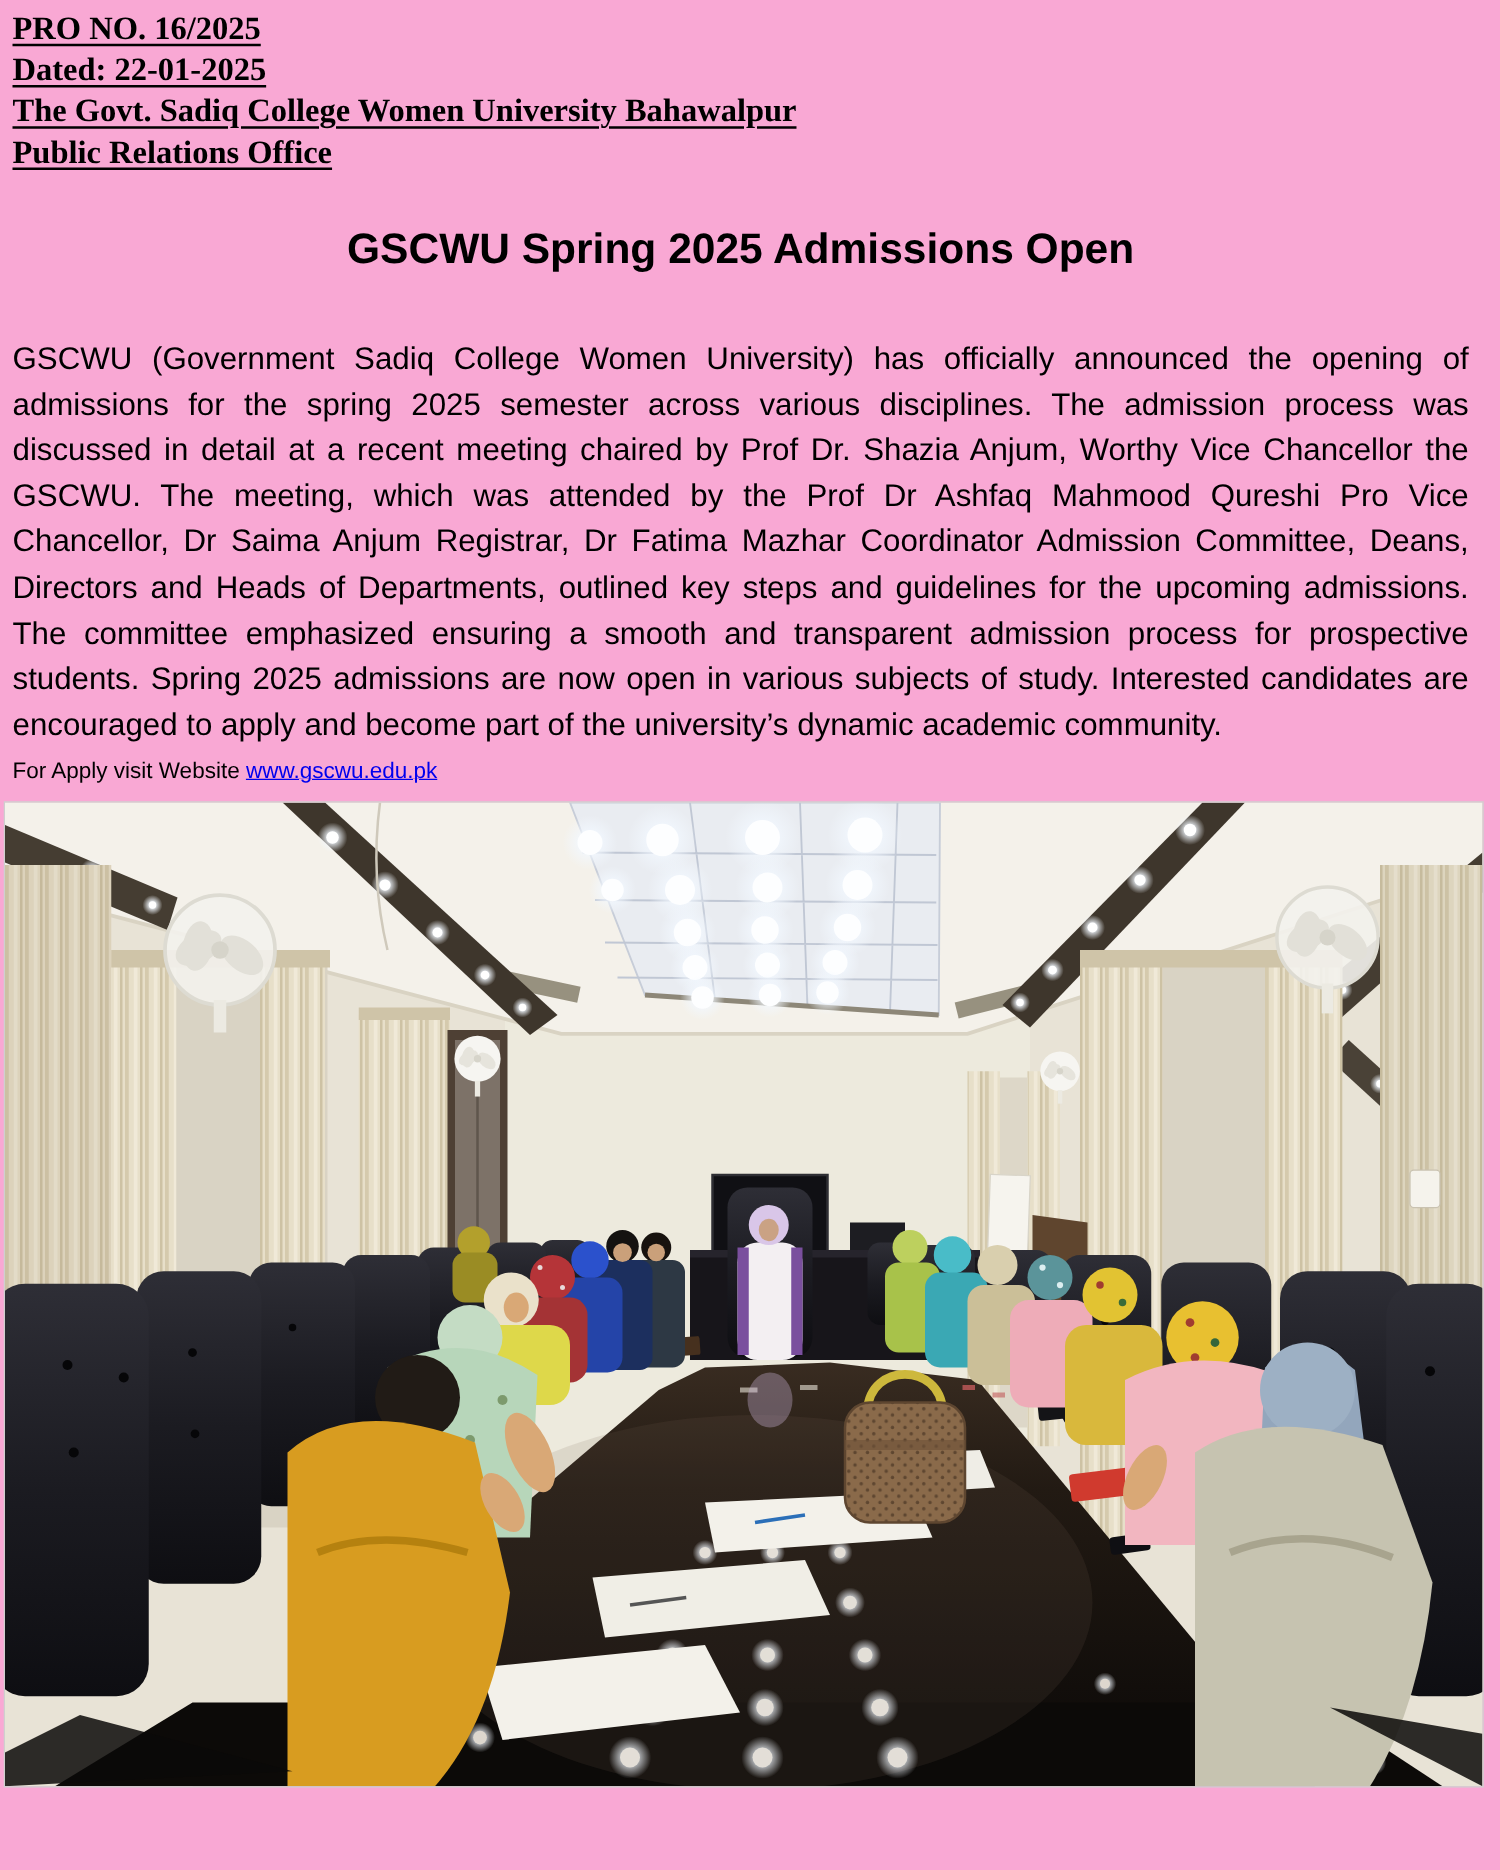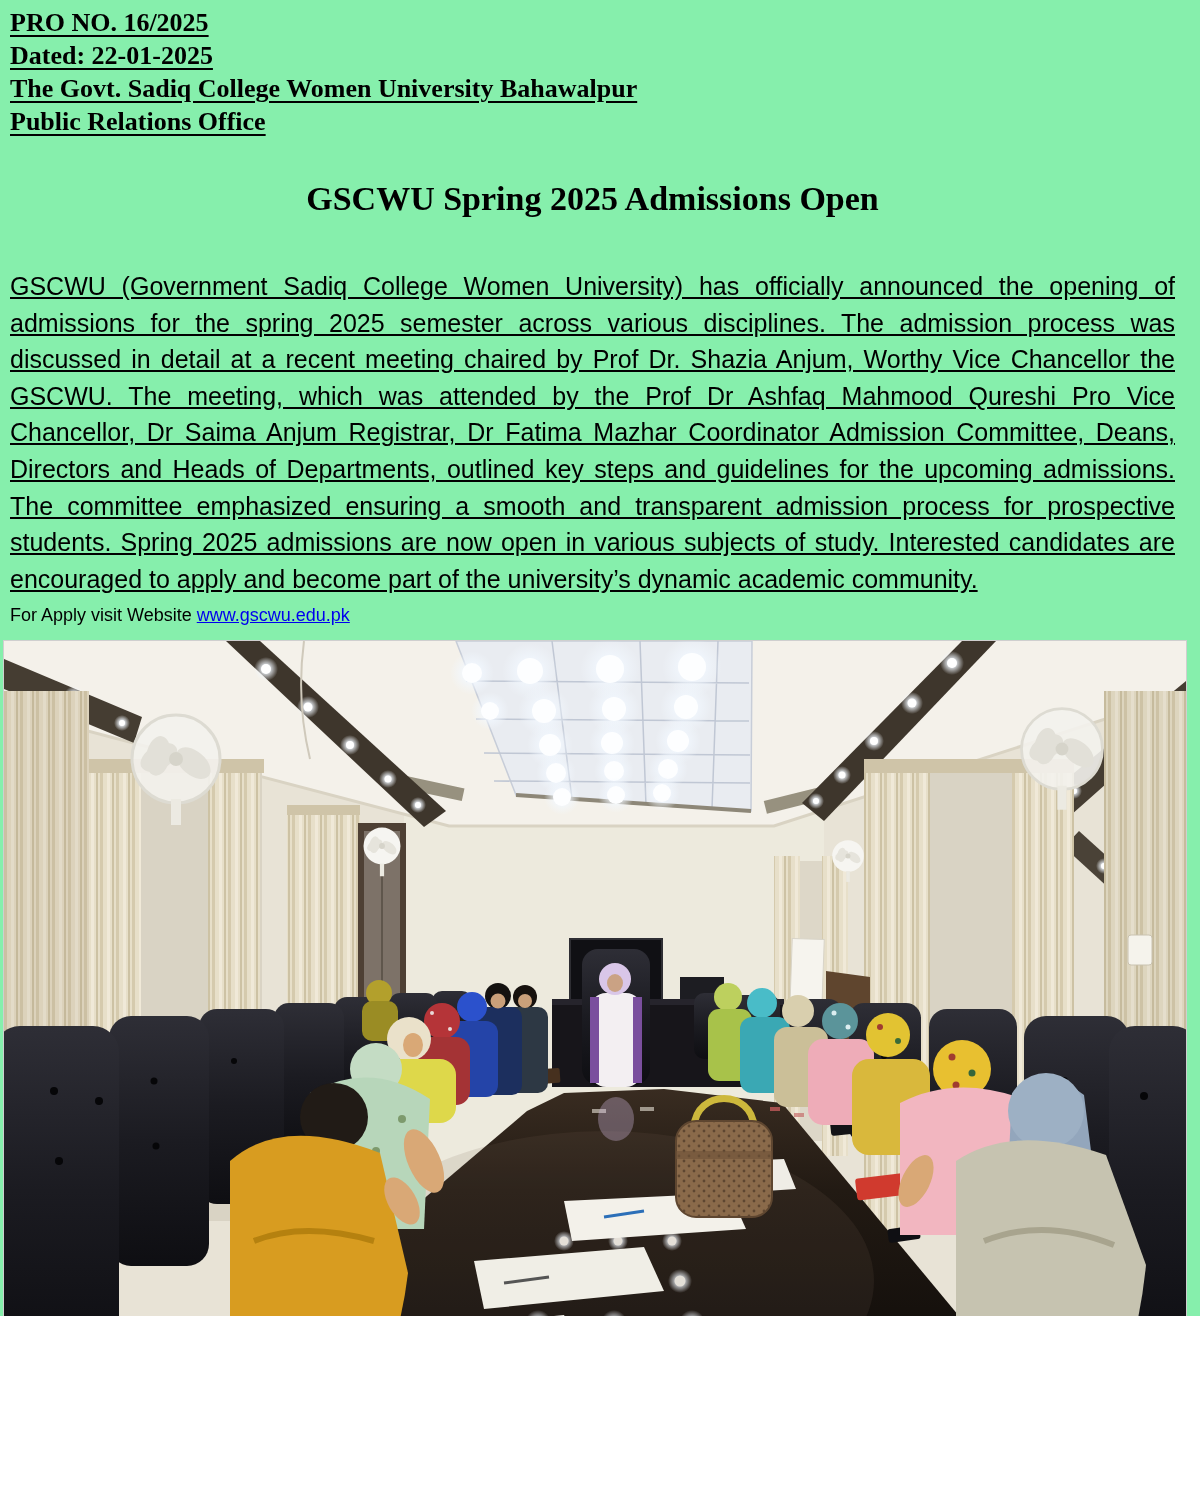--- a/index.html
+++ b/index.html
@@ -1,32 +1,32 @@
 <!DOCTYPE html>
 <html><head>
 <meta charset="utf-8">
 <style>
   html,body{margin:0;padding:0;background:#ffffff;}
   .page{
-    width:1200px;height:1316px;background:#86efac;color:#000;
+    width:1200px;height:1496px;background:#f9a8d4;color:#000;
     box-sizing:border-box;padding:6px 25px 0 10px;position:relative;
     font-family:"Liberation Sans",sans-serif;overflow:hidden;
   }
   .doc-header{
     font-family:"Liberation Serif",serif;font-weight:bold;
     font-size:26px;line-height:33px;letter-spacing:0;
   }
   .doc-header .hdr-line{white-space:nowrap;}
   .doc-header .u{text-decoration:underline;text-decoration-thickness:2px;text-underline-offset:4px;}
   .title{
-    font-family:Liberation Serif, serif;font-weight:bold;
+    font-family:Liberation Sans, sans-serif;font-weight:bold;
     font-size:34px;text-align:center;margin:42px 0 50px 0;
   }
   .body-par{
-    font-size:25px;line-height:36.6px;text-align:justify;margin:0;text-decoration:underline;
+    font-size:25px;line-height:36.6px;text-align:justify;margin:0;
   }
   .apply-line{font-size:18px;line-height:36.6px;margin:0;}
   .apply-line a{color:#0000ee;text-decoration:underline;cursor:pointer;}
   .photo{
     margin:7px 0 0 -6px;width:1182px;height:787px;display:block;
     position:relative;background:#e8e3d6;outline:1px solid #cfcfcf;
   }
   .photo svg{display:block;width:1182px;height:787px;}
 </style>
 </head>

